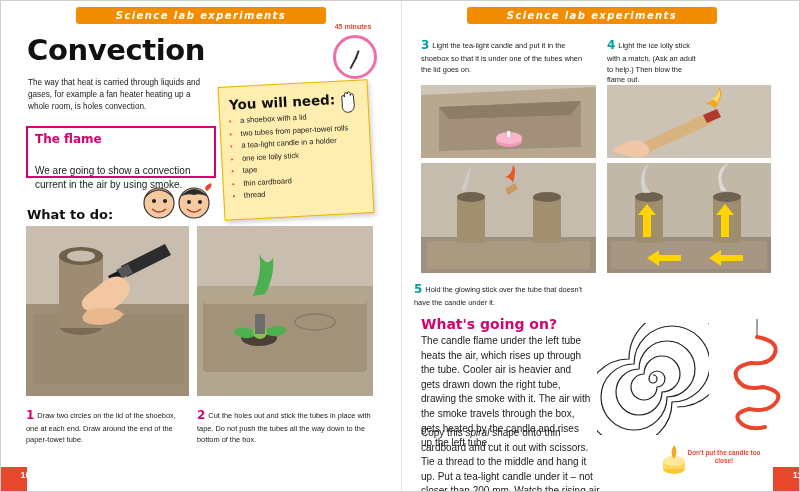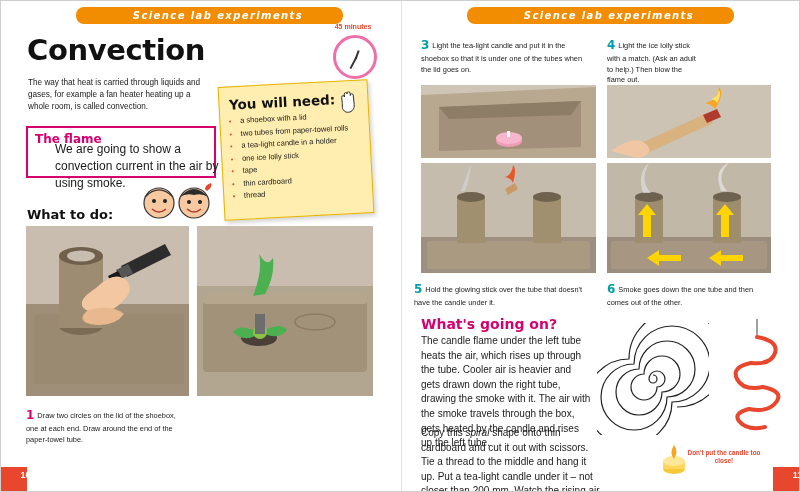--- a/index.html
+++ b/index.html
@@ -16,31 +16,30 @@
     overflow: hidden;
     box-sizing: border-box;
     border: 1px solid #cfcfcf;
   }
   
   .hdr {
     position: absolute;
     top: 6px;
     height: 17px;
     background: #f28c00;
-    border-radius: 8px;
+    border-radius: 3px;
     color: #ffffff;
     font-family: "DejaVu Sans", sans-serif;
     font-weight: bold;
     font-style: italic;
     font-size: 10px;
     letter-spacing: 1.4px;
     display: flex;
     align-items: center;
     justify-content: center;
-    padding-left: 17px;
   }
   .hdr-left { left: 75px; width: 250px; }
   .hdr-right { left: 466px; width: 250px; }
 
   
   .pagenum {
     position: absolute;
     bottom: 0;
     width: 26px;
     height: 24px;
@@ -92,26 +91,25 @@
     left: 34px;
     top: 131px;
     font-size: 12px;
     font-weight: bold;
     color: #d6006e;
     font-family: "DejaVu Sans", sans-serif;
   }
   .plan-text {
     position: absolute;
     left: 34px;
-    top: 140px;
+    top: 163px;
     width: 172px;
-    font-size: 12px;
+    font-size: 10px;
     line-height: 1.4;
     color: #1a1a1a;
-    margin-left: 20px;
   }
 
   
   .clock-wrap {
     position: absolute;
     left: 322px;
     top: 22px;
     width: 60px;
     height: 62px;
   }
@@ -282,21 +280,21 @@
 
   <div class="hdr hdr-left">Science lab experiments</div>
   <div class="hdr hdr-right">Science lab experiments</div>
 
   <div class="spine"></div>
 
   <div class="pagenum left">10</div>
   <div class="pagenum right">11</div>
 
   <div class="title">Convection</div>
-  <div class="intro">The way that heat is carried through liquids and gases, for example a fan heater heating up a whole room, is called convection.</div>
+  <div class="intro">The way that heat is carried through liquids and gases, for example a fan heater heating up a whole room, is holes convection.</div>
 
   <div class="plan-box"></div>
   <div class="plan-title">The flame</div>
   <div class="plan-text"><span>We are going to show a convection current in the air by using smoke.</span></div>
 
   <div class="clock-wrap">
     <div class="clock-label">45 minutes</div>
     <div class="clock"></div>
   </div>
 
@@ -359,20 +357,23 @@
       <rect x="6" y="72" width="164" height="74" rx="4" fill="#a3927a"></rect>
       <rect x="6" y="68" width="164" height="10" rx="3" fill="#b5a68d"></rect>
       <ellipse cx="118" cy="96" rx="20" ry="8" fill="none" stroke="#8b7b63" stroke-width="1.5"></ellipse>
       <ellipse cx="62" cy="112" rx="18" ry="8" fill="#4a4038"></ellipse>
       <path d="M56 70 q10 -26 6 -42 q8 14 14 4 q2 18 -8 36z" fill="#4caf50"></path>
       <path d="M56 104 q-14 -6 -20 2 q10 10 22 4z" fill="#4caf50"></path>
       <path d="M68 104 q16 -8 22 0 q-8 10 -22 4z" fill="#4caf50"></path>
       <circle cx="63" cy="106" r="7" fill="#8bc34a"></circle>
       <path d="M58 88 l10 0 l0 20 l-10 0z" fill="#6d6d6d"></path>
     </svg>
+  </div>
+  <div class="cap" style="left:196px; top:406px; width:176px;">
+    <span class="stepnum">2</span><span>Cut the holes out and stick the tubes in place with tape. Do not push the tubes all the way down to the bottom of the box.</span>
   </div>
 
   <div class="cap" style="left:420px; top:36px; width:168px;">
     <span class="stepnum teal">3</span><span>Light the tea-light candle and put it in the shoebox so that it is under one of the tubes when the lid goes on.</span>
   </div>
   <div class="cap" style="left:606px; top:36px; width:92px;">
     <span class="stepnum teal">4</span><span>Light the ice lolly stick with a match. (Ask an adult to help.) Then blow the flame out.</span>
   </div>
 
   <div class="photo" style="left:420px; top:84px; width:175px; height:73px;">
@@ -429,23 +430,20 @@
         <path class="arrow-up" d="M114 74 l0 -22 l-5 0 l9 -11 l9 11 l-5 0 l0 22 z"></path>
         <path class="arrow-dn" d="M136 92 l-22 0 l0 -5 l-12 8 l12 8 l0 -5 l22 0 z"></path>
         <path class="arrow-dn" d="M74 92 l-22 0 l0 -5 l-12 8 l12 8 l0 -5 l22 0 z"></path>
       </g>
     </svg>
   </div>
 
   <div class="cap" style="left:413px; top:280px; width:172px;">
     <span class="stepnum teal">5</span><span>Hold the glowing stick over the tube that doesn't have the candle under it.</span>
   </div>
-  <div class="cap" style="left:606px; top:280px; width:164px;">
-    <span class="stepnum teal">6</span><span>Smoke goes down the one tube and then comes out of the other.</span>
-  </div>
 
   <div class="sect-h" style="left:420px; top:315px;">What's going on?</div>
   <div class="body-txt" style="left:420px; top:333px; width:170px;">The candle flame under the left tube heats the air, which rises up through the tube. Cooler air is heavier and gets drawn down the right tube, drawing the smoke with it. The air with the smoke travels through the box, gets heated by the candle and rises up the left tube.</div>
 
   <div class="body-txt" style="left:420px; top:425px; width:180px;"><span>Copy this </span><i>spiral</i><span> shape onto thin cardboard and cut it out with scissors. Tie a thread to the middle and hang it up. Put a tea-light candle under it – not closer than 200 mm. Watch the rising air make the spiral spin!</span></div>
 
   <svg class="spiral" width="112" height="112" viewBox="0 0 112 112">
     <path d="M56 56
              m0 -4 a4 4 0 1 1 -4 4
              a8 8 0 1 1 8 8

